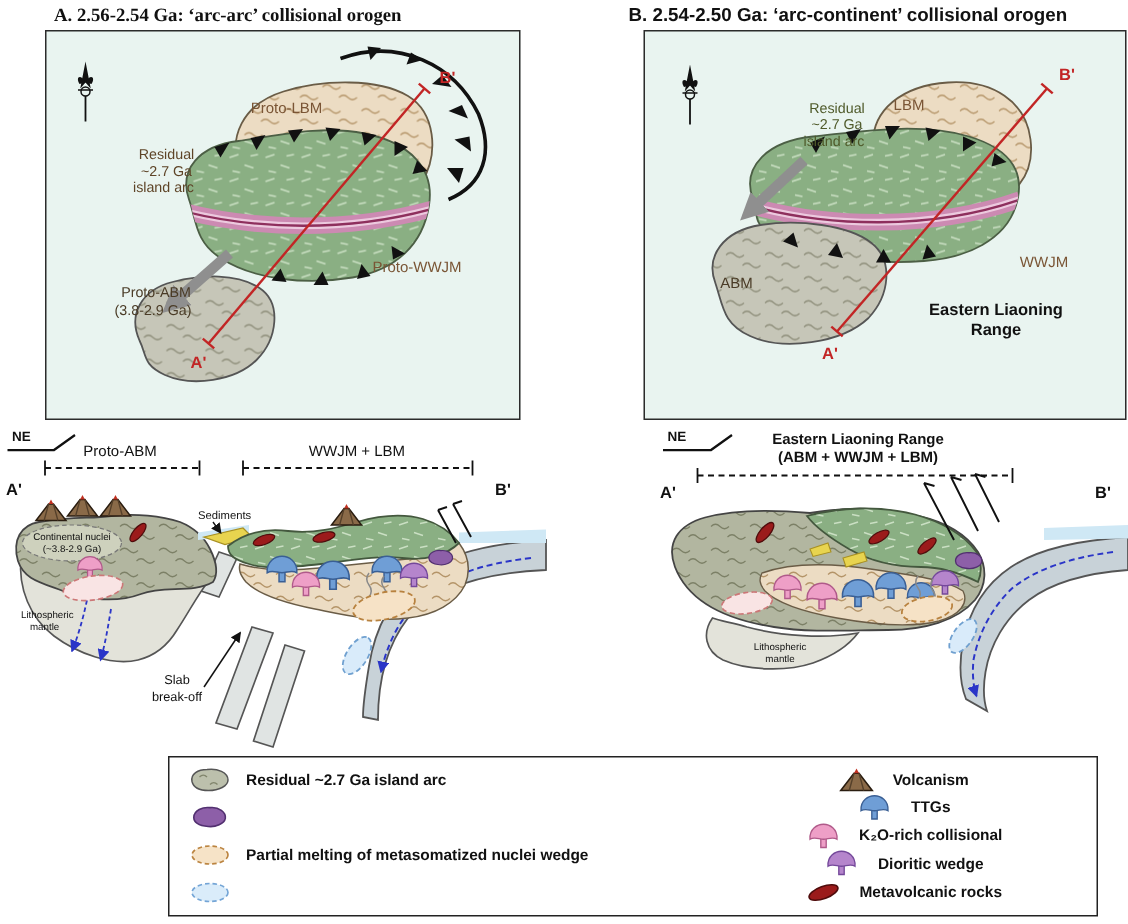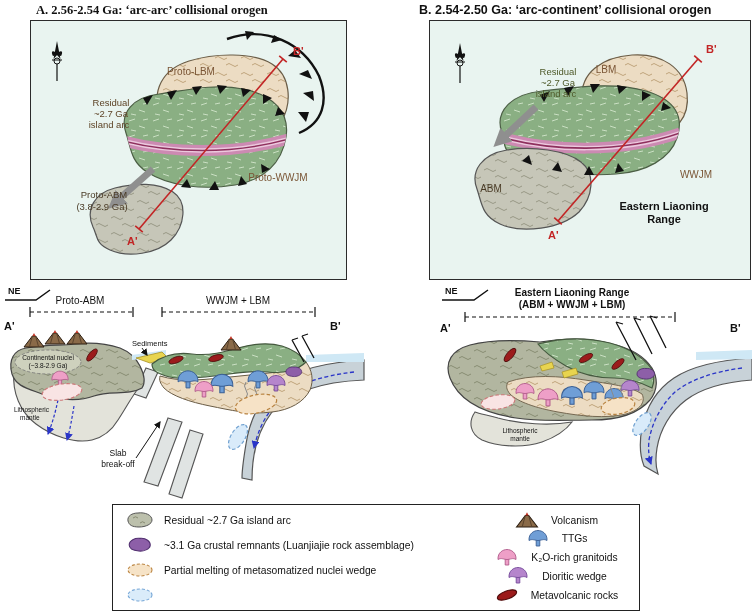--- a/index.html
+++ b/index.html
@@ -7,22 +7,22 @@
        font-family:"Liberation Sans",sans-serif;}
   .title{position:absolute;font-size:12.5px;font-weight:bold;color:#111;white-space:nowrap;}
   .title-a{left:36px;top:3px;font-family:Liberation Serif, serif;}
   .title-b{left:419px;top:3px;text-align:right;}
   .panel{position:absolute;background:#e9f4f0;border:1.7px solid #2b2b2b;}
   .panel-a{left:30px;top:20px;width:315px;height:258px;}
   .panel-b{left:429px;top:20px;width:320px;height:258px;}
   .xsec{position:absolute;overflow:visible;}
   .xsec-a{left:0;top:282px;width:365px;height:225px;}
   .xsec-b{left:420px;top:282px;width:332px;height:225px;}
-  .legend{position:absolute;left:112px;top:504px;width:528px;height:107px;border:1.7px solid #222;
-          background:#fff;box-sizing:border-box;display:flex;padding:6px 6px 6px 10px;}
+  .legend{position:absolute;left:112px;top:504px;width:620px;height:107px;border:1.7px solid #222;
+          background:#fff;box-sizing:border-box;display:flex;padding:6px 6px 6px 10px;font-weight:bold;}
   .lcol{display:flex;flex-direction:column;justify-content:space-between;}
   .lcol-left{flex:0 0 352px;}
   .lcol-right{flex:1;align-items:center;}
   .lrow{display:flex;align-items:center;gap:7px;height:18px;}
   .lrow span{font-size:10.3px;color:#111;white-space:nowrap;}
   .licon{flex:0 0 34px;width:34px;height:18px;overflow:visible;}
   svg text{font-family:"Liberation Sans",sans-serif;fill:#111;}
   .fs11{font-size:11px}.fs10{font-size:10px}.fs95{font-size:9.5px}.fs9{font-size:9px}
   .fs85{font-size:8.5px}.fs75{font-size:7.5px}.fs65{font-size:6.5px}
   .b{font-weight:bold}
@@ -343,21 +343,20 @@
         <svg class="licon" viewBox="-17 -9 34 18">
           <path d="M -12,1 C -13,-4 -8,-7 -2,-7 C 5,-8 12,-5 12,0 C 12,4 6,7 -1,7 C -8,7 -11,5 -12,1 Z" fill="#bcc0ac" stroke="#555" stroke-width="1"></path>
           <path d="M -7,-2 q 2.5,-2.5 5,0 M 0,3 q 2.5,-2.5 5,0" fill="none" stroke="#81856c" stroke-width="0.9"></path>
         </svg>
         <span>Residual ~2.7 Ga island arc</span>
       </div>
       <div class="lrow">
         <svg class="licon" viewBox="-17 -9 34 18">
           <use href="#remnantSym" transform="scale(1.2)"></use>
         </svg>
-        <span>~3.1 Ga crustal remnants (Luanjiajie rock assemblage)</span>
       </div>
       <div class="lrow">
         <svg class="licon" viewBox="-17 -9 34 18">
           <ellipse cx="0" cy="0" rx="12" ry="6" fill="#f6e3c7" stroke="#bb8440" stroke-width="1.1" stroke-dasharray="3 2"></ellipse>
         </svg>
         <span>Partial melting of metasomatized nuclei wedge</span>
       </div>
       <div class="lrow">
         <svg class="licon" viewBox="-17 -9 34 18">
           <ellipse cx="0" cy="0" rx="12" ry="6" fill="#daecfa" stroke="#74a5d6" stroke-width="1.1" stroke-dasharray="3 2"></ellipse>
@@ -374,21 +373,21 @@
       <div class="lrow">
         <svg class="licon" viewBox="-17 -9 34 18">
           <use href="#mushBlue" transform="translate(0,-2)"></use>
         </svg>
         <span>TTGs</span>
       </div>
       <div class="lrow">
         <svg class="licon" viewBox="-17 -9 34 18">
           <use href="#mushPink" transform="translate(0,-2)"></use>
         </svg>
-        <span>K₂O-rich granitoids</span>
+        <span>K₂O-rich collisional</span>
       </div>
       <div class="lrow">
         <svg class="licon" viewBox="-17 -9 34 18">
           <use href="#mushPurple" transform="translate(0,-2)"></use>
         </svg>
         <span>Dioritic wedge</span>
       </div>
       <div class="lrow">
         <svg class="licon" viewBox="-17 -9 34 18">
           <use href="#redBlobSym" transform="rotate(-20) scale(1.35)"></use>

